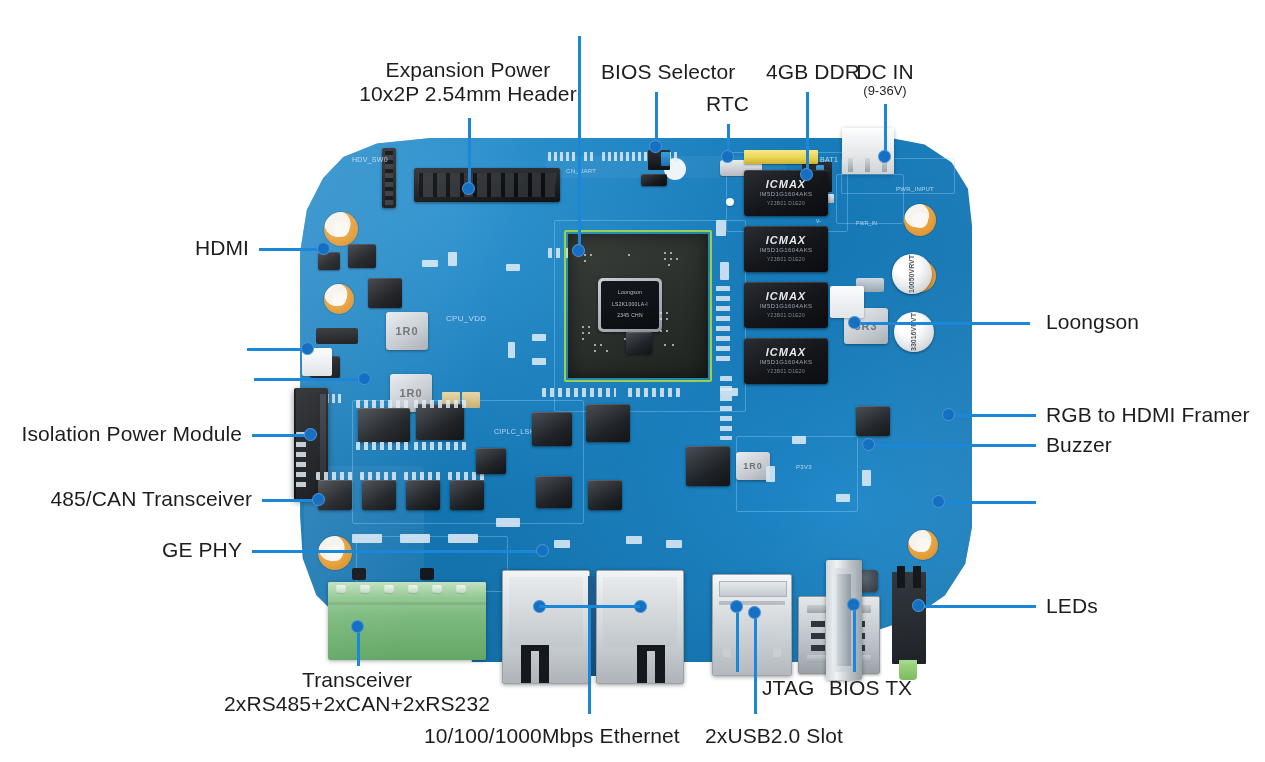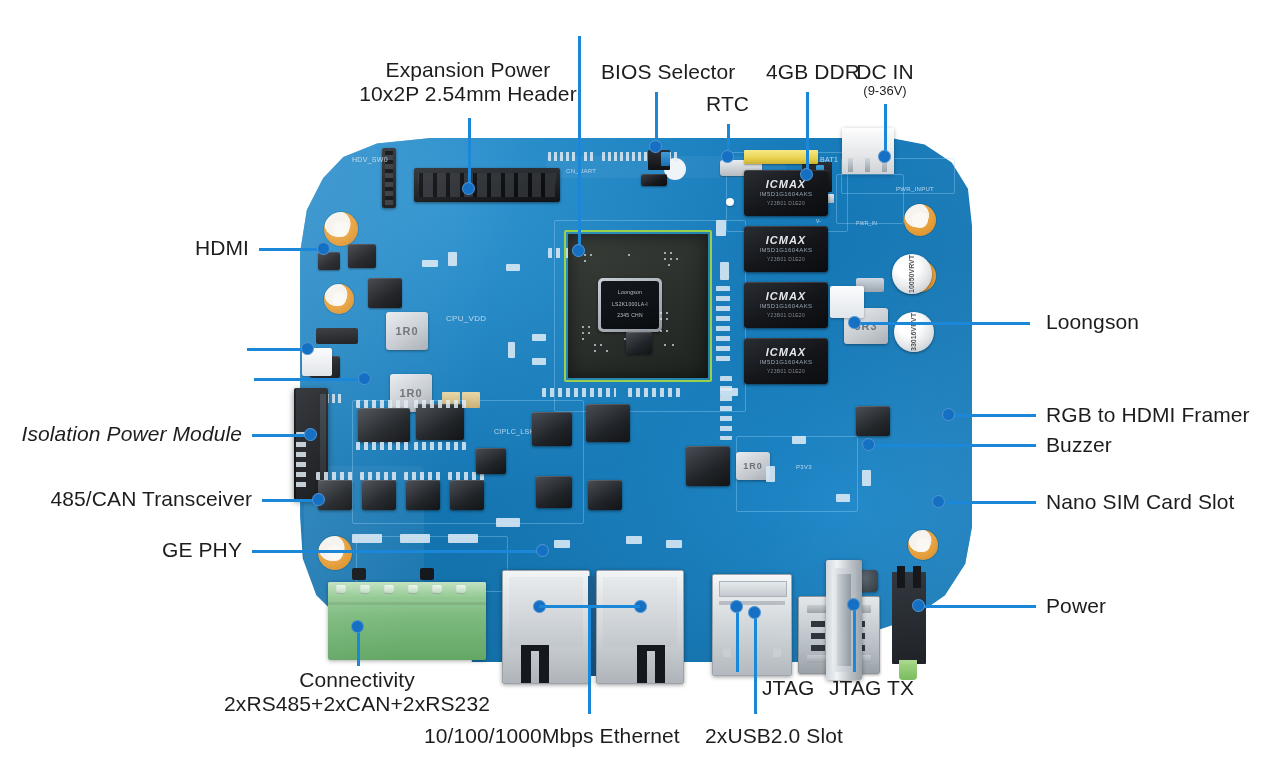--- a/index.html
+++ b/index.html
@@ -496,42 +496,41 @@
 
   <div class="lbl c" style="left:838px;top:60px;width:94px;">
     <span>DC IN</span>
     <span class="tiny">(9-36V)</span>
   </div>
 
   <div class="lbl r" style="left:40px;top:236px;width:209px;">HDMI</div>
 
 
 
-  <div class="lbl r" style="left:0px;top:422px;width:242px;font-style:italic;">Isolation Power Module</div>
+  <div class="lbl r" style="left:0px;top:422px;width:242px;">Isolation Power Module</div>
 
   <div class="lbl r" style="left:0px;top:487px;width:252px;">485/CAN Transceiver</div>
 
   <div class="lbl r" style="left:40px;top:538px;width:202px;">GE PHY</div>
 
   <div class="lbl" style="left:1046px;top:310px;">Loongson</div>
 
   <div class="lbl" style="left:1046px;top:403px;">RGB to HDMI Framer</div>
 
   <div class="lbl" style="left:1046px;top:433px;">Buzzer</div>
 
-  <div class="lbl" style="left:1046px;top:490px;">Nano SIM Card Slot</div>
-
-  <div class="lbl" style="left:1046px;top:594px;">Power</div>
+
+  <div class="lbl" style="left:1046px;top:594px;">LEDs</div>
 
   <div class="lbl c" style="left:206px;top:668px;width:302px;">
-    <span>Connectivity</span>
+    <span>Transceiver</span>
     <span class="sub">2xRS485+2xCAN+2xRS232</span>
   </div>
 
   <div class="lbl" style="left:424px;top:724px;">10/100/1000Mbps Ethernet</div>
 
   <div class="lbl" style="left:705px;top:724px;">2xUSB2.0 Slot</div>
 
   <div class="lbl" style="left:762px;top:676px;">JTAG</div>
 
-  <div class="lbl" style="left:829px;top:676px;">JTAG TX</div>
+  <div class="lbl" style="left:829px;top:676px;">BIOS TX</div>
 
 </div>
 
 </body></html>

